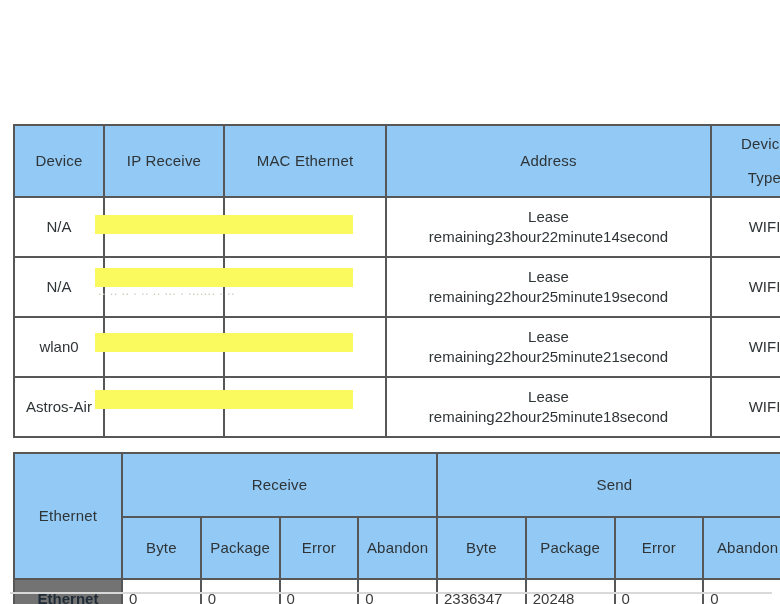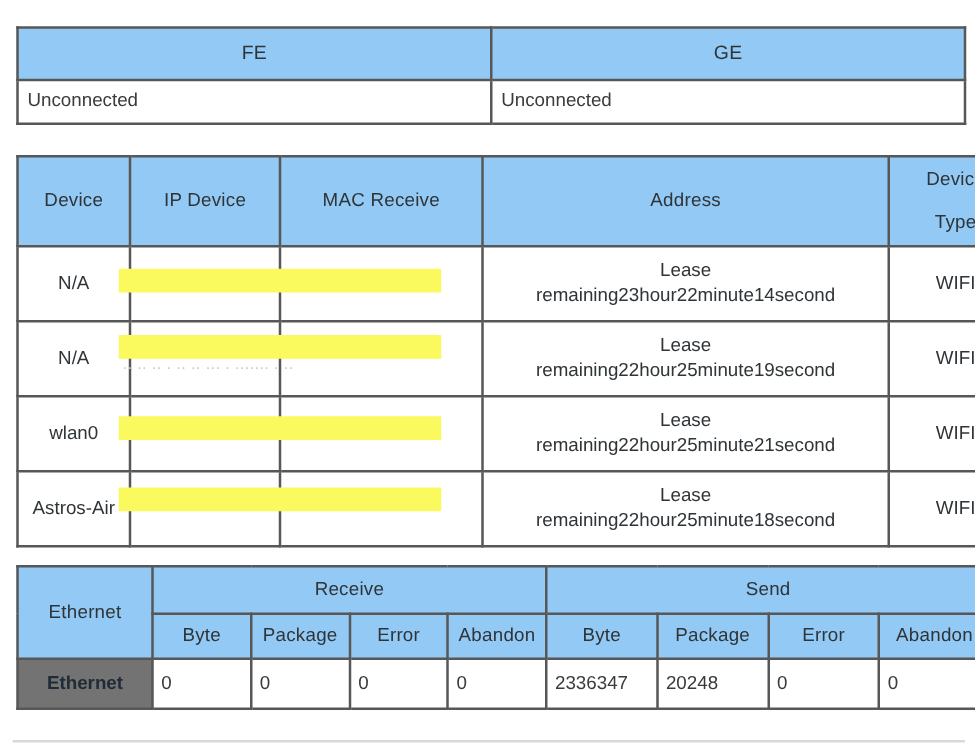--- a/index.html
+++ b/index.html
@@ -112,21 +112,21 @@
   
   #table-iface {
     position: absolute;
     left: 13px;
     top: 452px;
     width: 754px;
   }
   #table-iface th {
     height: 36px;
     font-size: 15px;
-    padding: 0 3px;
+    padding: 13px 3px;
   }
   #table-iface th.sub { height: 34px; }
   #table-iface td {
     height: 38px;
     font-size: 15px;
     text-align: left;
     padding-left: 6px;
     color: #3b3b3b;
   }
   #table-iface td.iface-name {
@@ -145,41 +145,27 @@
     width: 762px;
     height: 2px;
     background: #d9d9d9;
   }
 </style>
 </head>
 <body>
 
 <div class="page">
 
-  <table class="grid" id="table-wan">
-    <thead>
-      <tr>
-        <th class="hdr" style="width:377px">FE</th>
-        <th class="hdr" style="width:377px">GE</th>
-      </tr>
-    </thead>
-    <tbody>
-      <tr>
-        <td>Unconnected</td>
-        <td>Unconnected</td>
-      </tr>
-    </tbody>
-  </table>
 
   <table class="grid" id="table-devices">
     <thead>
       <tr>
         <th class="hdr" style="width:80px">Device</th>
-        <th class="hdr" style="width:110px">IP Device</th>
-        <th class="hdr" style="width:152px">MAC Receive</th>
+        <th class="hdr" style="width:110px">IP Receive</th>
+        <th class="hdr" style="width:152px">MAC Ethernet</th>
         <th class="hdr" style="width:315px">Address</th>
         <th class="hdr" style="width:97px">
           <span style="display:block">Device</span>
           <span style="display:block;margin-top:13px">Type</span>
         </th>
       </tr>
     </thead>
     <tbody>
       <tr>
         <td class="device-cell">N/A</td>

